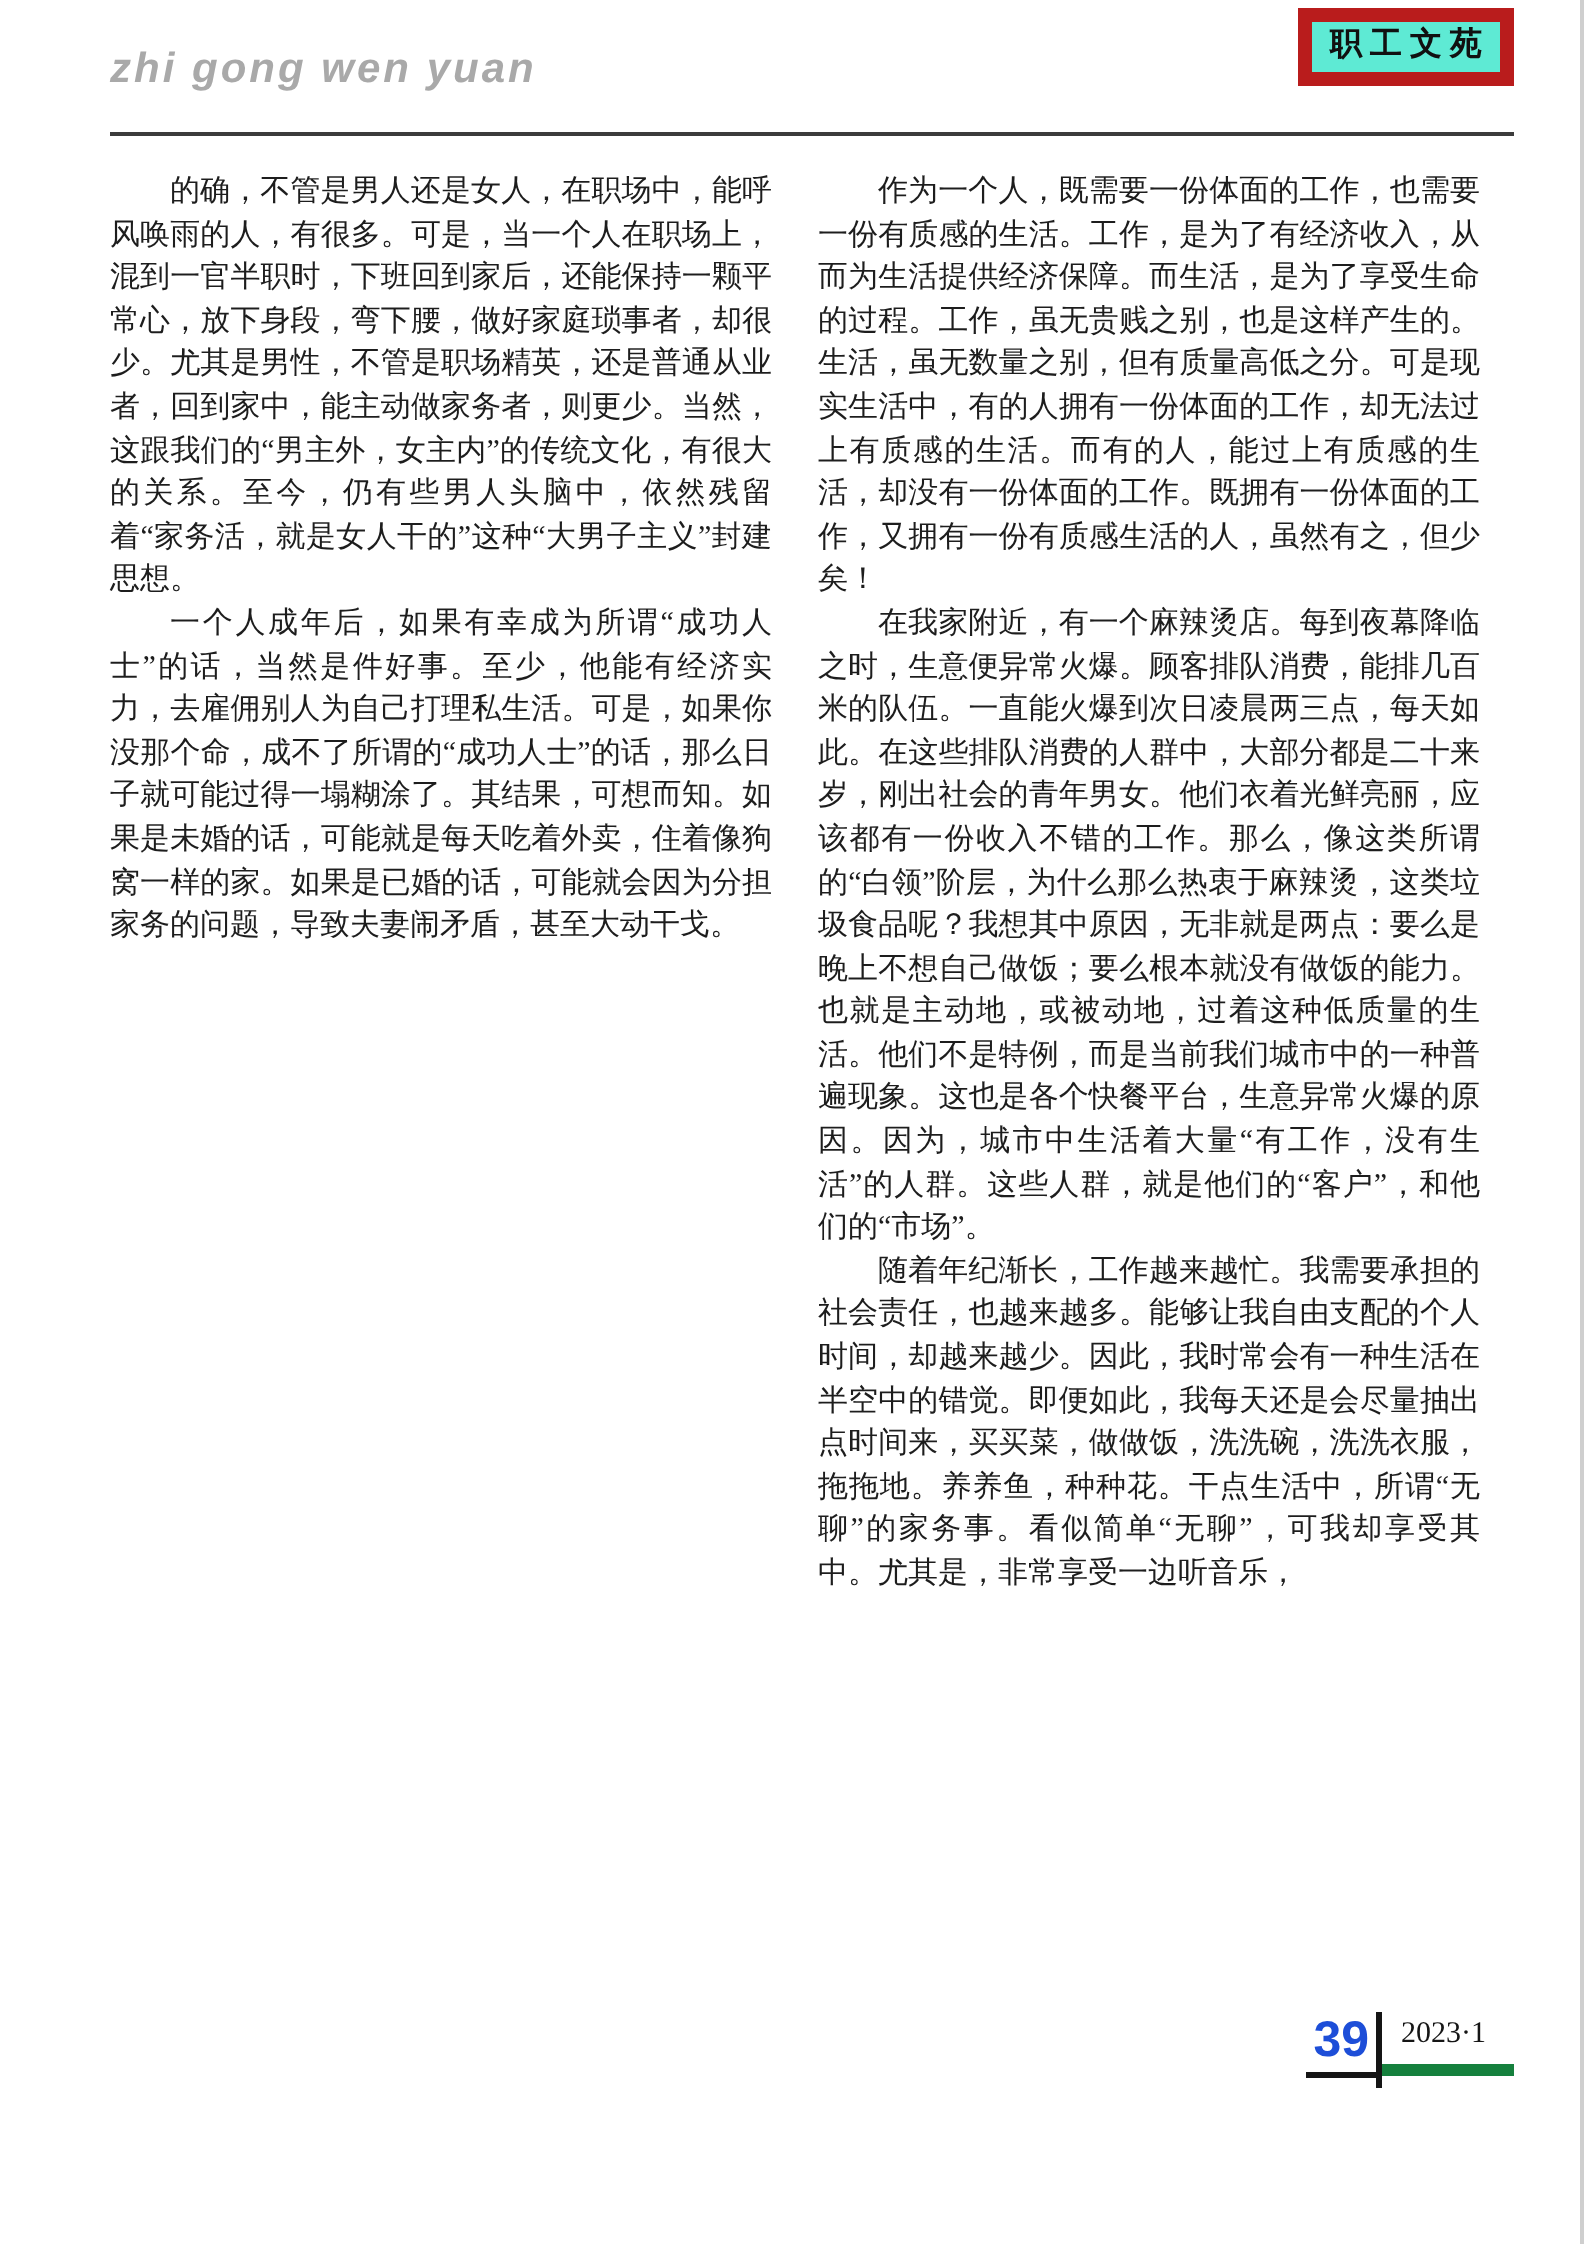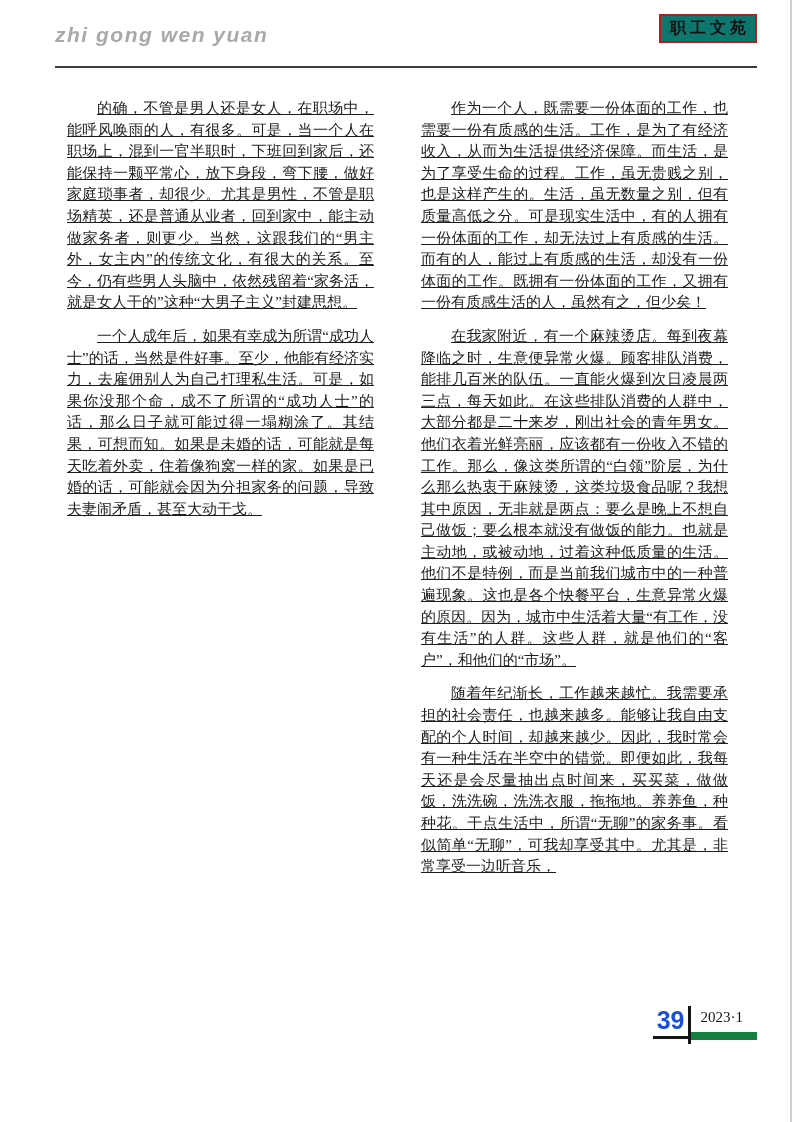--- a/index.html
+++ b/index.html
@@ -37,50 +37,49 @@
   .pinyin-logo {
     font-family: "Liberation Sans", "DejaVu Sans", sans-serif;
     font-style: italic;
     font-weight: 700;
     font-size: 21px;
     letter-spacing: 1.5px;
     color: #a9a9a9;
     line-height: 1;
   }
   .section-badge {
-    background: #0f766e;
-    border: 2px solid #b91c1c;
+    background: #5eead4;
+    border: 7px solid #b91c1c;
     font-weight: 700;
     font-size: 16px;
     line-height: 1;
     letter-spacing: 4px;
     color: #111111;
     padding: 4px 5px 5px 9px;
     margin-bottom: 2px;
   }
 
   
   .article {
     position: absolute;
     left: 55px;
     top: 86px;
     width: 686px;
     display: flex;
     gap: 23px;
   }
   .column { width: 331px; }
   .para {
-    margin: 12px;
+    margin: 0;
     font-size: 15px;
     line-height: 21.6px;
     text-align: justify;
     text-justify: inter-ideograph;
     text-indent: 2em;
     word-break: break-all;
-    text-decoration: underline;
   }
 
   
   .footer {
     position: absolute;
     right: 36px;
     bottom: 78px;
     display: flex;
     align-items: flex-start;
   }
@@ -97,21 +96,21 @@
     width: 3px;
     height: 38px;
     background: #151515;
   }
   .issue-label {
     font-family: "Liberation Serif", "DejaVu Serif", serif;
     font-size: 15px;
     line-height: 1;
     color: #151515;
     padding: 4px 14px 7px 10px;
-    border-bottom: 8px solid #15803d;
+    border-bottom: 6px solid #15803d;
   }
 </style>
 </head>
 <body>
 
 <div class="page">
 
   <div class="page-edge-right"></div>
 
   <div class="header">

